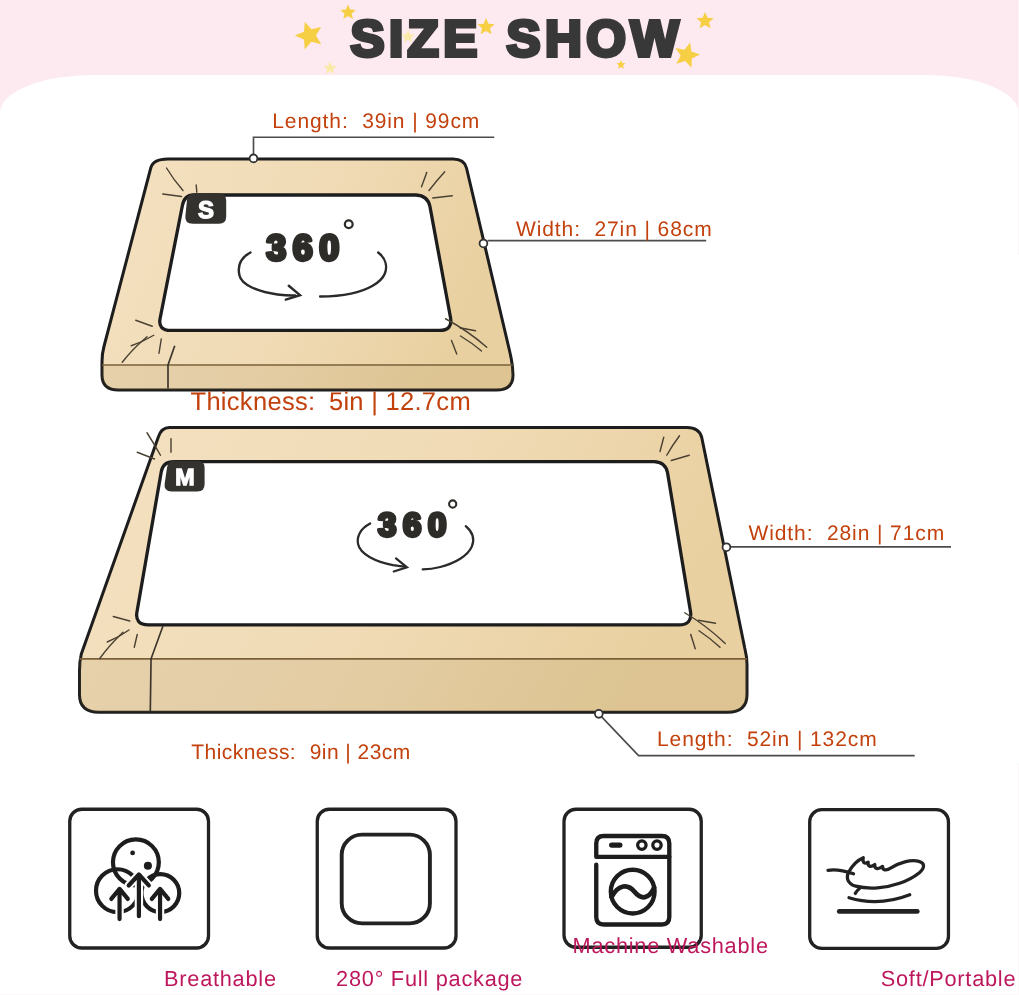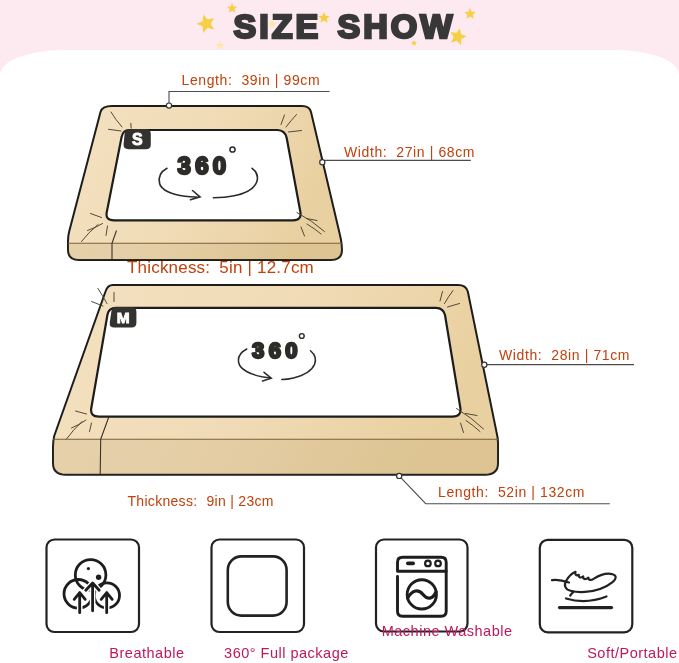--- a/index.html
+++ b/index.html
@@ -200,15 +200,15 @@
 
 <div class="lbl" style="left:127px;top:258px;font-size:17px;letter-spacing:0.2px;">Thickness<span class="c">:</span>5in | 12.7cm</div>
 
 <div class="lbl" style="left:499px;top:347.3px;">Width<span class="c">:</span>28in | 71cm</div>
 
 <div class="lbl" style="left:127.5px;top:448.5px;font-size:14px;letter-spacing:0.3px;margin-top:44px;">Thickness<span class="c">:</span>9in | 23cm</div>
 
 <div class="lbl" style="left:438px;top:484.1px;">Length<span class="c">:</span>52in | 132cm</div>
 
 <div class="iclbl" style="left:-1.5px;top:644.8px;width:186px;">Breathable</div>
-<div class="iclbl" style="left:162.8px;top:644.8px;width:186px;">360° Full package</div>
+<div class="iclbl" style="left:162.8px;top:644.8px;width:186px;">280° Full package</div>
 <div class="iclbl" style="left:326.5px;top:623px;width:186px;">Machine Washable</div>
 <div class="iclbl" style="left:491.5px;top:644.8px;width:186px;">Soft/Portable</div>
 
 </body></html>

